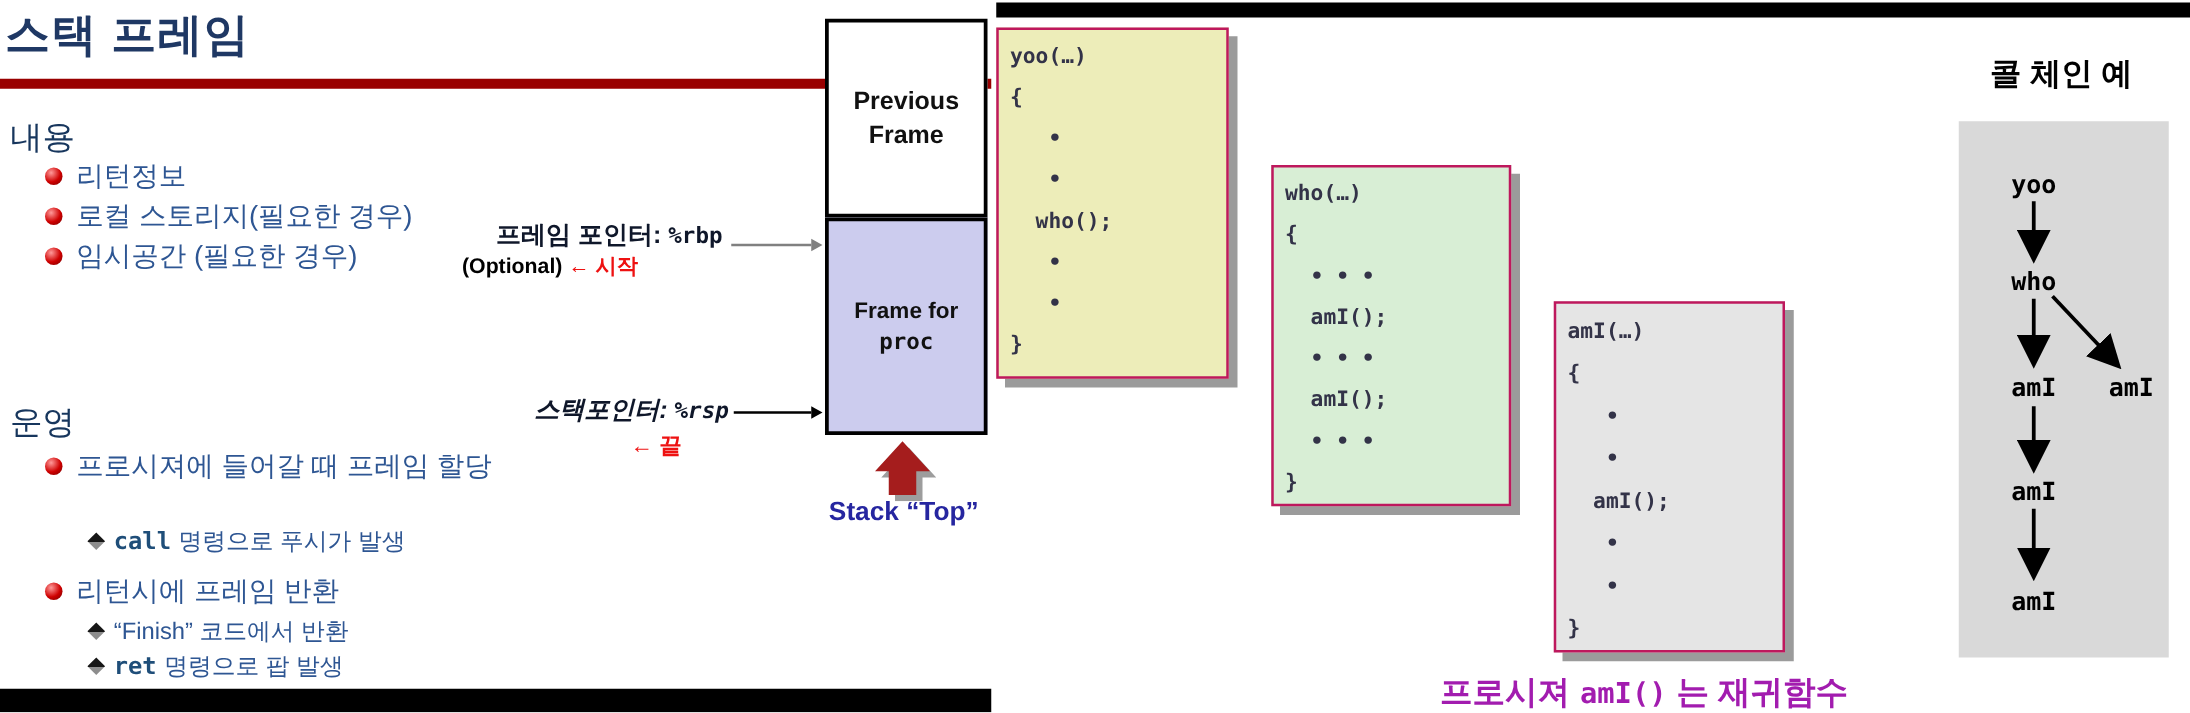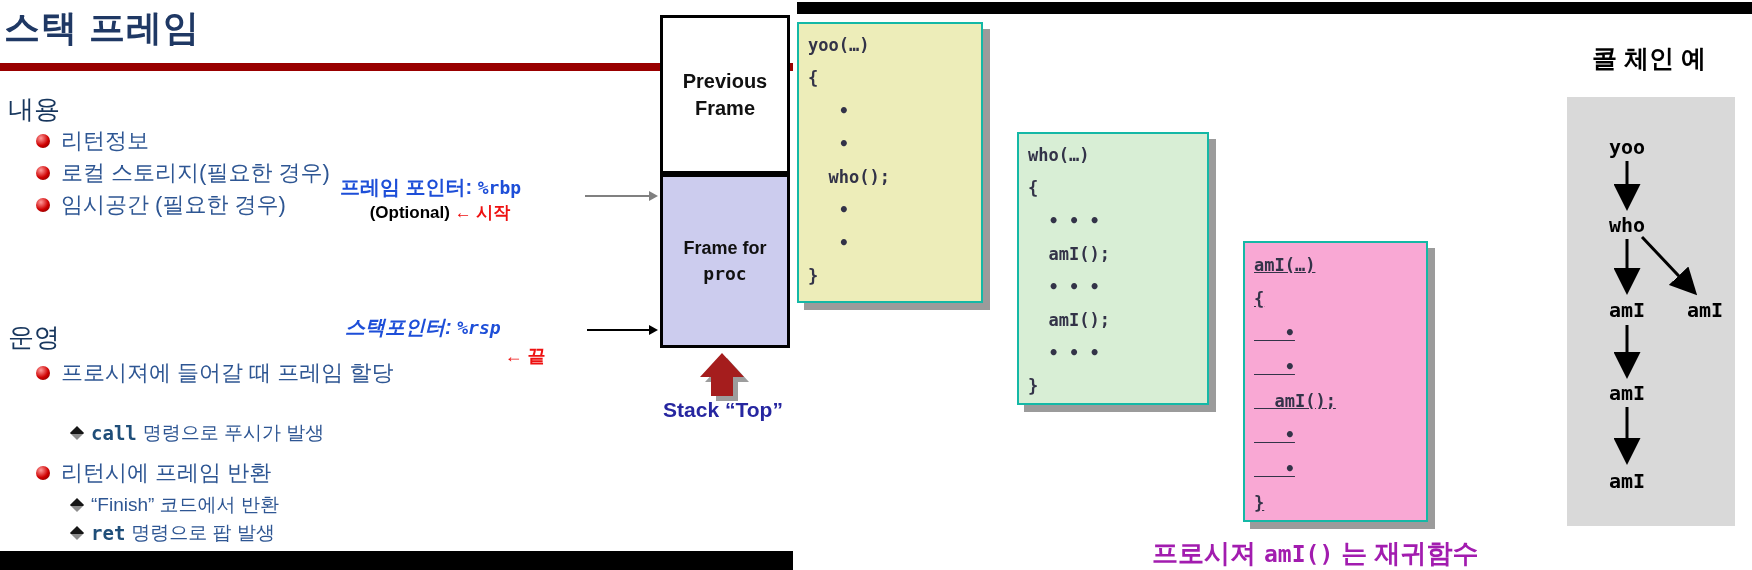--- a/index.html
+++ b/index.html
@@ -48,21 +48,22 @@
   }
   .mono-b {
     font-family: "DejaVu Sans Mono", monospace;
     font-weight: bold;
   }
   .kw { color: #1f4e79; margin-right: 6px; }
   .bottom-bar { left: 0; top: 551px; width: 793px; height: 19px; background: #000; }
 
   
   .ptr-line1 {
-    font-size: 20px; font-weight: bold; color: #1d4ed8; white-space: nowrap;
+    font-size: 20px; font-weight: bold; color: #0f172a; white-space: nowrap;
+    text-align: right;
   }
   .ptr-reg { font-family: "DejaVu Sans Mono", monospace; font-size: 18px; }
   .ptr-line2 { font-size: 17px; font-weight: bold; white-space: nowrap; text-align: center; }
   .red-note { color: #ee1111; }
   .harrow { height: 0; border-top: 2px solid #808080; }
   .harrow::after {
     content: ""; position: absolute; right: -9px; top: -6px;
     border-left: 9px solid #808080;
     border-top: 5px solid transparent; border-bottom: 5px solid transparent;
   }
@@ -87,32 +88,32 @@
   .frame-proc .mono-b { font-size: 18px; color: #111; }
   .stack-top-label {
     left: 640px; top: 398px; width: 166px; text-align: center;
     font-size: 21px; font-weight: bold; color: #2626a0; white-space: nowrap;
   }
 
   
   .top-bar { left: 797px; top: 2px; width: 955px; height: 12px; background: #000; }
 
   .code-box {
-    border: 2px solid #14b8a6;
+    border: 2px solid #be185d;
     box-shadow: 7px 7px 0 #9b9b9b;
     font-family: "DejaVu Sans Mono", monospace;
     font-size: 17px; font-weight: bold; color: #333348;
     padding: 5px 9px;
   }
   .code-line { white-space: pre; }
   .box-yoo  { left: 797px;  top: 22px;  width: 186px; height: 281px; background: #ededb9; }
   .box-yoo  .code-line { line-height: 33px; }
   .box-who  { left: 1017px; top: 132px; width: 192px; height: 273px; background: #d8eed5; }
   .box-who  .code-line { line-height: 33px; }
-  .box-ami  { left: 1243px; top: 241px; width: 185px; height: 281px; background: #f9a8d4; text-decoration: underline; }
+  .box-ami  { left: 1243px; top: 241px; width: 185px; height: 281px; background: #e5e5e5; }
   .box-ami  .code-line { line-height: 34px; }
 
   .caption {
     left: 1152px; top: 536px;
     font-size: 26px; font-weight: bold; color: #a21caf; white-space: nowrap;
   }
   .caption .mono-b { font-size: 23px; margin: 0 8px; }
 
   
   .chain-heading {

